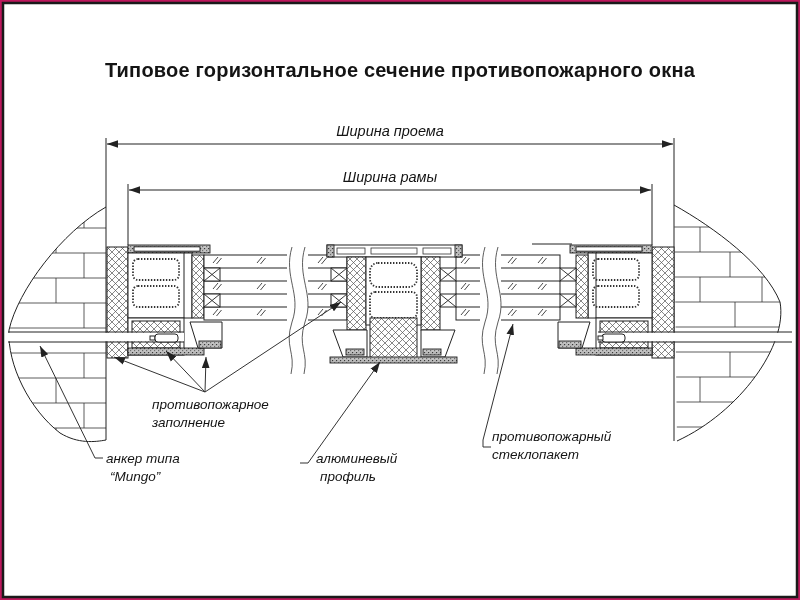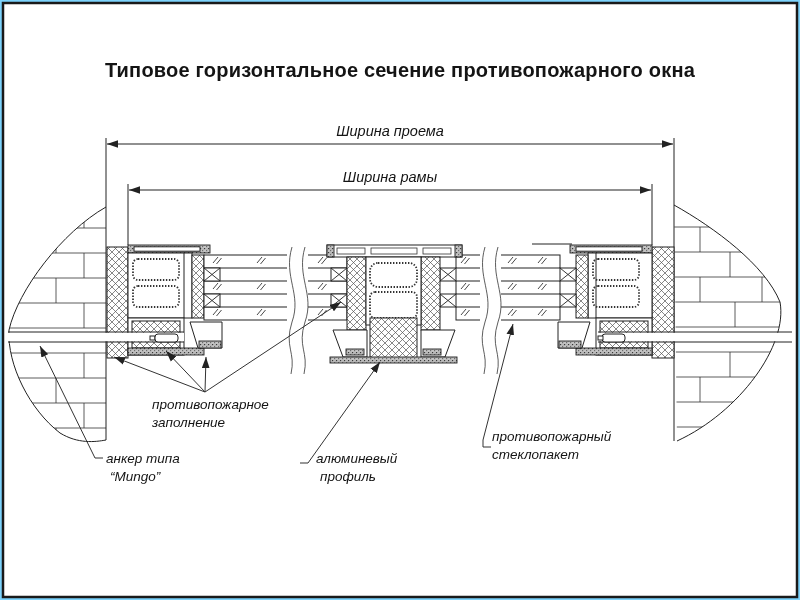--- a/index.html
+++ b/index.html
@@ -1,16 +1,16 @@
 <!DOCTYPE html>
 <html><head>
 <meta charset="utf-8">
 <style>
   html,body{margin:0;padding:0;background:#fff;}
-  .page{position:relative;width:800px;height:600px;background:#7dd3fc;overflow:hidden;text-align:right;}
+  .page{position:relative;width:800px;height:600px;background:#be185d;overflow:hidden;text-align:right;}
   svg{display:block;}
   .ln{stroke:#222;fill:none;stroke-width:1;}
   .thin{stroke:#333;fill:none;stroke-width:.8;}
   .white{fill:#fff;stroke:#222;stroke-width:1;}
   .xh{fill:url(#xh);stroke:#222;stroke-width:1;}
   .stip{fill:url(#stip);stroke:#222;stroke-width:.9;}
   .chamber{fill:#fff;stroke:#333;stroke-width:1.8;stroke-dasharray:1.4 1.6;}
   .glass{fill:#fff;stroke:#222;stroke-width:1;}
   .leader{stroke:#333;fill:none;stroke-width:1;}
   .dimline{stroke:#222;fill:none;stroke-width:1.2;}

